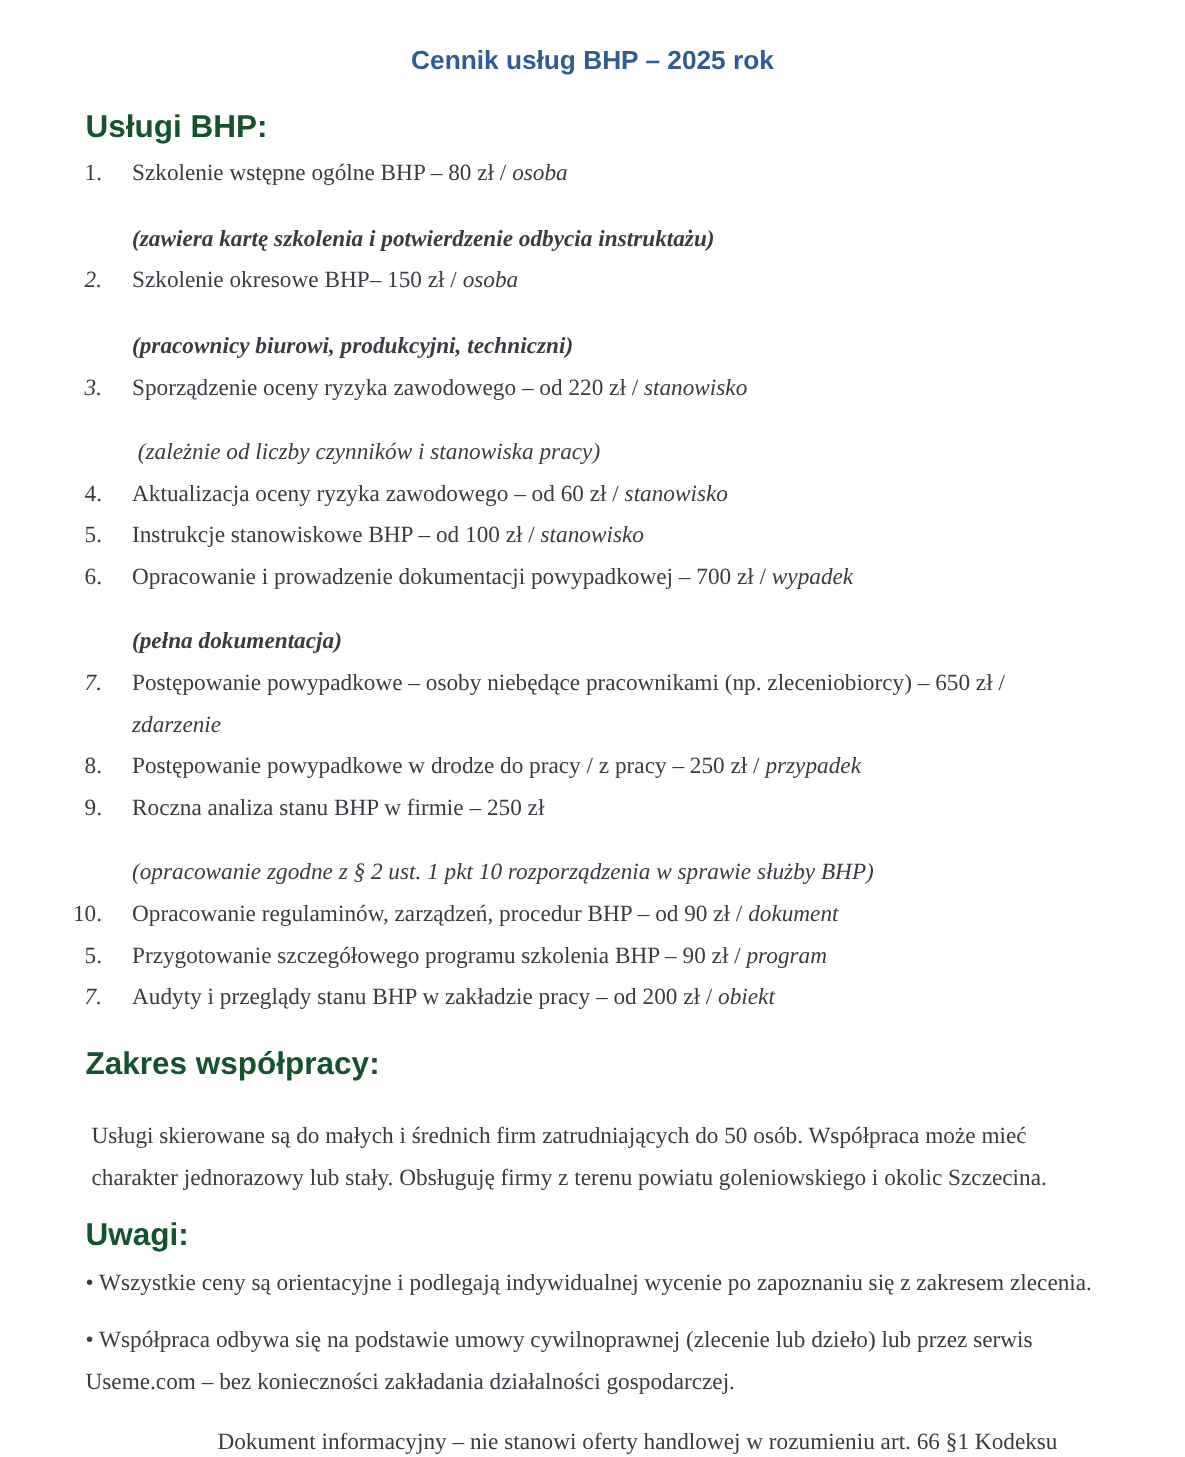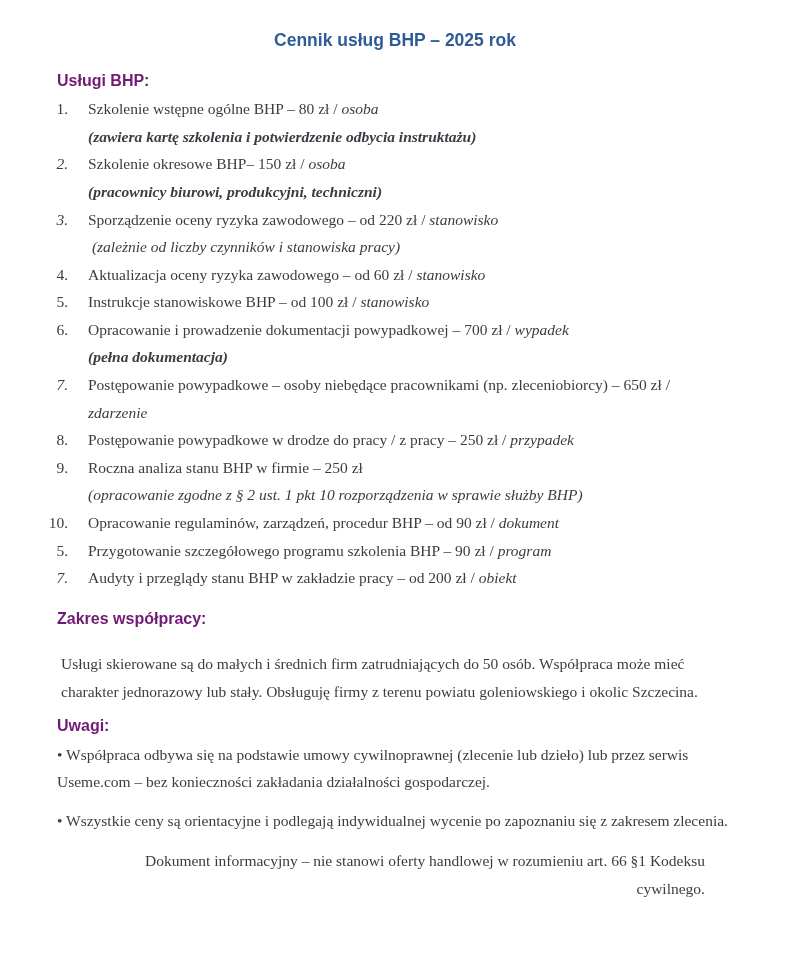--- a/index.html
+++ b/index.html
@@ -7,31 +7,31 @@
     width:790px;height:971px;box-sizing:border-box;overflow:hidden;
     background:#ffffff;padding:30px 57px 0 57px;
     font-family:"Liberation Serif",serif;font-size:15.5px;line-height:1.78;
     color:#3b3b43;
   }
   .title{
     font-family:"Liberation Sans",sans-serif;font-weight:bold;font-size:17.5px;
     color:#2f5b96;text-align:center;margin:0 0 18px 0;line-height:1.25;
   }
   .sec{
-    font-family:"Liberation Sans",sans-serif;font-weight:bold;font-size:16px;
-    color:#701a75;margin:0;line-height:1.4;
+    font-family:"Liberation Sans",sans-serif;font-weight:bold;font-size:21px;
+    color:#14532d;margin:0;line-height:1.4;
   }
   .sec-services{margin-bottom:3px;}
   .sec-scope{margin-top:16px;margin-bottom:20px;}
   .sec-notes{margin-top:10px;margin-bottom:3px;}
   .list{margin:0 0 0 -14px;}
   .li-row{display:flex;align-items:flex-start;}
   .li-num{flex:0 0 25px;text-align:right;margin-right:20px;}
   .li-body{flex:1 1 auto;min-width:0;}
-  .li-note{white-space:pre-wrap;}
+  .li-note{white-space:pre-wrap;margin-top:16px;}
   .it{font-style:italic;}
   .bold{font-weight:bold;}
   .scope-p{margin:4px;}
   .bullet{margin:0 0 11px 0;}
   .bullets{margin:0;}
   .footer{
     text-align:right;margin:13px 28px 0 28px;
   }
 </style>
 </head>
@@ -121,19 +121,19 @@
           <div class="li-main"><span>Audyty i przeglądy stanu BHP w zakładzie pracy – od 200 zł / </span><span class="it">obiekt</span></div>
         </div>
       </div>
     </div>
 
   <h2 class="sec sec-scope">Zakres współpracy:</h2>
   <p class="scope-p">Usługi skierowane są do małych i średnich firm zatrudniających do 50 osób. Współpraca może mieć charakter jednorazowy lub stały. Obsługuję firmy z terenu powiatu goleniowskiego i okolic Szczecina.</p>
 
   <h2 class="sec sec-notes">Uwagi:</h2>
   <div class="bullets">
+      <p class="bullet"><span>• </span><span>Wszystkie ceny są orientacyjne i podlegają indywidualnej wycenie po zapoznaniu się z zakresem zlecenia.</span></p>
       <p class="bullet"><span>• </span><span>Współpraca odbywa się na podstawie umowy cywilnoprawnej (zlecenie lub dzieło) lub przez serwis Useme.com – bez konieczności zakładania działalności gospodarczej.</span></p>
-      <p class="bullet"><span>• </span><span>Wszystkie ceny są orientacyjne i podlegają indywidualnej wycenie po zapoznaniu się z zakresem zlecenia.</span></p>
     </div>
 
   <p class="footer">Dokument informacyjny – nie stanowi oferty handlowej w rozumieniu art. 66 §1 Kodeksu cywilnego.</p>
 
 </div>
 
 </body></html>

